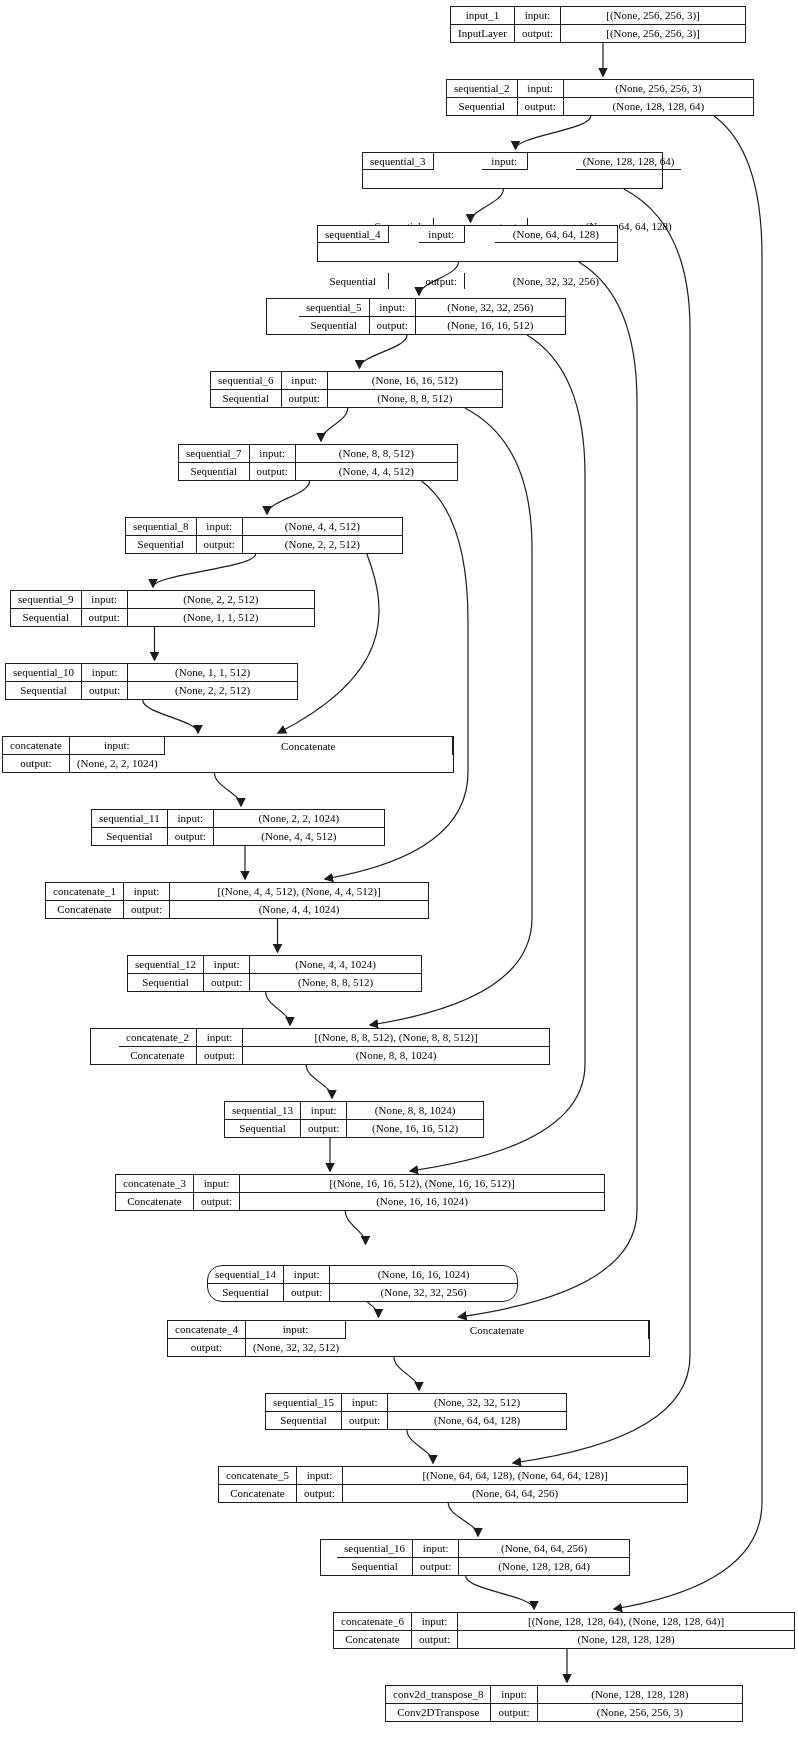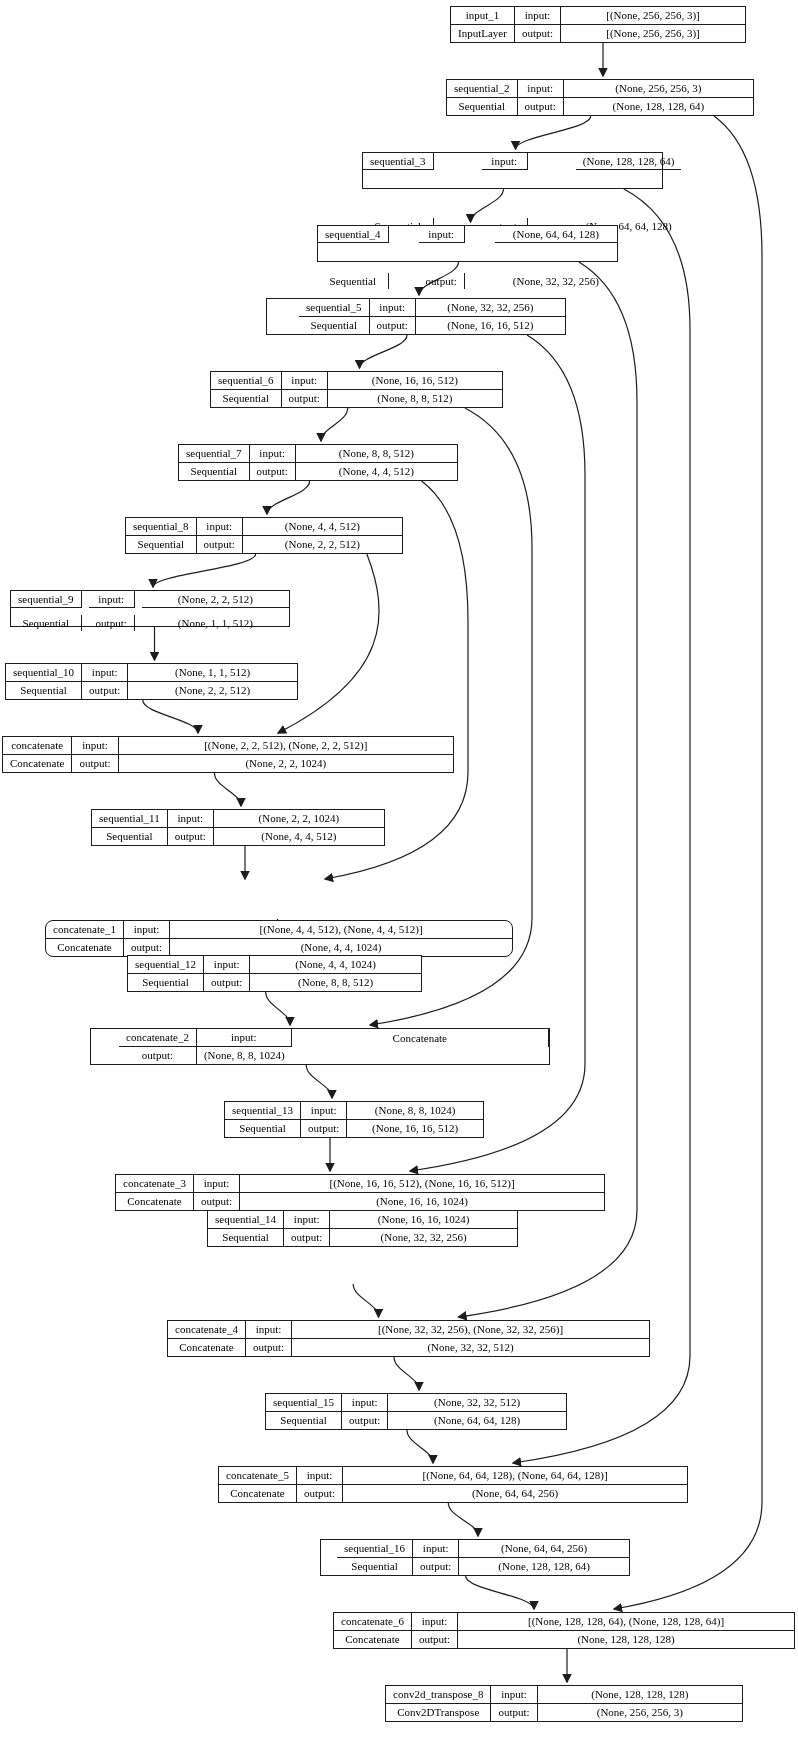--- a/index.html
+++ b/index.html
@@ -116,103 +116,102 @@
       <div class="cell">(None, 4, 4, 512)</div>
     </div>
     <div class="node" style="left: 125px; top: 517px; width: 278px; height: 37px;">
       <div class="cell br bb">sequential_8</div>
       <div class="cell br bb">input:</div>
       <div class="cell bb">(None, 4, 4, 512)</div>
       <div class="cell br">Sequential</div>
       <div class="cell br">output:</div>
       <div class="cell">(None, 2, 2, 512)</div>
     </div>
-    <div class="node" style="left: 10px; top: 590px; width: 280px; height: 37px; gap: 7px;">
+    <div class="node" style="left: 10px; top: 590px; width: 305px; height: 37px;">
       <div class="cell br bb">sequential_9</div>
       <div class="cell br bb">input:</div>
       <div class="cell bb">(None, 2, 2, 512)</div>
       <div class="cell br">Sequential</div>
       <div class="cell br">output:</div>
       <div class="cell">(None, 1, 1, 512)</div>
     </div>
     <div class="node" style="left: 5px; top: 663px; width: 293px; height: 37px;">
       <div class="cell br bb">sequential_10</div>
       <div class="cell br bb">input:</div>
       <div class="cell bb">(None, 1, 1, 512)</div>
       <div class="cell br">Sequential</div>
       <div class="cell br">output:</div>
       <div class="cell">(None, 2, 2, 512)</div>
     </div>
     <div class="node" style="left: 2px; top: 736px; width: 452px; height: 37px;">
       <div class="cell br bb">concatenate</div>
       <div class="cell br bb">input:</div>
-      <div class="cell bb">[(None, 2, 2, 512), (None, 2, 2, 512)]</div>
       <div class="cell br">Concatenate</div>
       <div class="cell br">output:</div>
       <div class="cell">(None, 2, 2, 1024)</div>
     </div>
     <div class="node" style="left: 91px; top: 809px; width: 294px; height: 37px;">
       <div class="cell br bb">sequential_11</div>
       <div class="cell br bb">input:</div>
       <div class="cell bb">(None, 2, 2, 1024)</div>
       <div class="cell br">Sequential</div>
       <div class="cell br">output:</div>
       <div class="cell">(None, 4, 4, 512)</div>
     </div>
-    <div class="node" style="left: 45px; top: 920px; width: 468px; height: 37px; border-radius: 8px;">
+    <div class="node" style="left: 45px; top: 882px; width: 384px; height: 37px;">
       <div class="cell br bb">concatenate_1</div>
       <div class="cell br bb">input:</div>
       <div class="cell bb">[(None, 4, 4, 512), (None, 4, 4, 512)]</div>
       <div class="cell br">Concatenate</div>
       <div class="cell br">output:</div>
       <div class="cell">(None, 4, 4, 1024)</div>
     </div>
     <div class="node" style="left: 127px; top: 955px; width: 295px; height: 37px;">
       <div class="cell br bb">sequential_12</div>
       <div class="cell br bb">input:</div>
       <div class="cell bb">(None, 4, 4, 1024)</div>
       <div class="cell br">Sequential</div>
       <div class="cell br">output:</div>
       <div class="cell">(None, 8, 8, 512)</div>
     </div>
     <div class="node" style="left: 90px; top: 1028px; width: 460px; height: 37px; padding-left: 28px;">
       <div class="cell br bb">concatenate_2</div>
       <div class="cell br bb">input:</div>
+      <div class="cell bb">[(None, 8, 8, 512), (None, 8, 8, 512)]</div>
       <div class="cell br">Concatenate</div>
       <div class="cell br">output:</div>
       <div class="cell">(None, 8, 8, 1024)</div>
     </div>
     <div class="node" style="left: 178px; top: 1101px; width: 260px; height: 37px; margin-left: 46px;">
       <div class="cell br bb">sequential_13</div>
       <div class="cell br bb">input:</div>
       <div class="cell bb">(None, 8, 8, 1024)</div>
       <div class="cell br">Sequential</div>
       <div class="cell br">output:</div>
       <div class="cell">(None, 16, 16, 512)</div>
     </div>
     <div class="node" style="left: 115px; top: 1174px; width: 490px; height: 37px;">
       <div class="cell br bb">concatenate_3</div>
       <div class="cell br bb">input:</div>
       <div class="cell bb">[(None, 16, 16, 512), (None, 16, 16, 512)]</div>
       <div class="cell br">Concatenate</div>
       <div class="cell br">output:</div>
       <div class="cell">(None, 16, 16, 1024)</div>
     </div>
-    <div class="node" style="left: 207px; top: 1210px; width: 311px; height: 37px;">
+    <div class="node" style="left: 207px; top: 1265px; width: 311px; height: 37px; border-radius: 15px;">
       <div class="cell br bb">sequential_14</div>
       <div class="cell br bb">input:</div>
       <div class="cell bb">(None, 16, 16, 1024)</div>
       <div class="cell br">Sequential</div>
       <div class="cell br">output:</div>
       <div class="cell">(None, 32, 32, 256)</div>
     </div>
     <div class="node" style="left: 167px; top: 1320px; width: 483px; height: 37px;">
       <div class="cell br bb">concatenate_4</div>
       <div class="cell br bb">input:</div>
-      <div class="cell bb">[(None, 32, 32, 256), (None, 32, 32, 256)]</div>
       <div class="cell br">Concatenate</div>
       <div class="cell br">output:</div>
       <div class="cell">(None, 32, 32, 512)</div>
     </div>
     <div class="node" style="left: 265px; top: 1393px; width: 302px; height: 37px;">
       <div class="cell br bb">sequential_15</div>
       <div class="cell br bb">input:</div>
       <div class="cell bb">(None, 32, 32, 512)</div>
       <div class="cell br">Sequential</div>
       <div class="cell br">output:</div>

